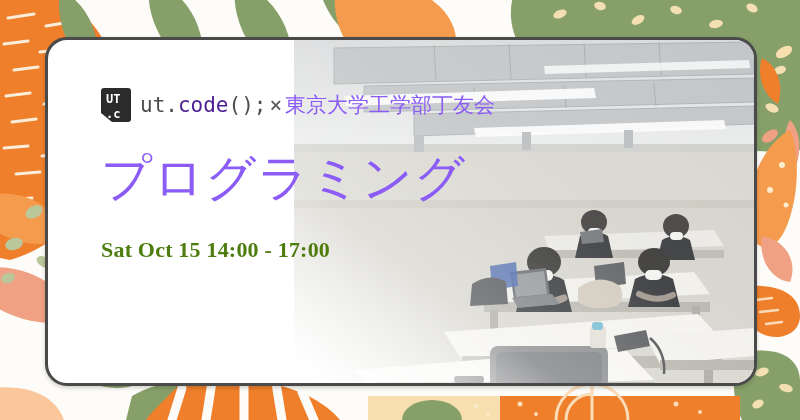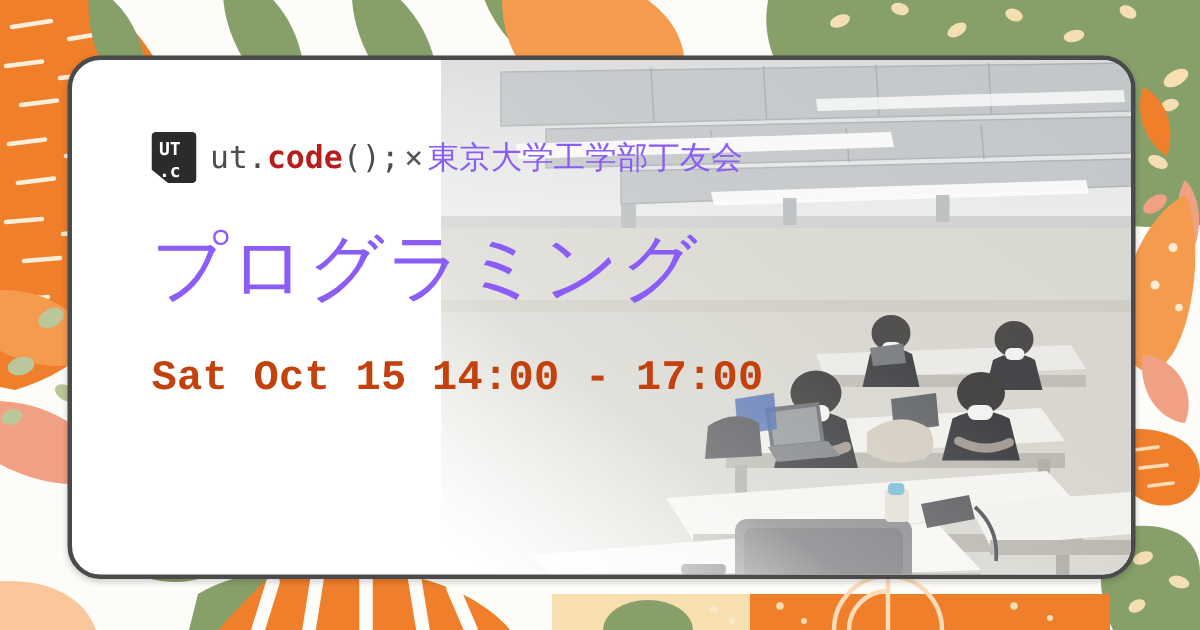--- a/index.html
+++ b/index.html
@@ -76,21 +76,21 @@
   .logo-mark svg { display: block; }
 
   .brand-text {
     font-family: "DejaVu Sans Mono", "Liberation Mono", monospace;
     font-size: 21px;
     letter-spacing: 0px;
     color: #4d4d4d;
     white-space: nowrap;
     line-height: 1;
   }
-  .brand-text .green { color: #b91c1c; font-weight: bold; }
+  .brand-text .green { color: #4c1d95; }
   .brand-text .cross { color: #555; padding: 0 3px; }
   .brand-jp {
     font-family: "DejaVu Sans", "Liberation Sans", sans-serif;
     font-size: 21px;
     color: #8b5cf6;
   }
 
   .headline {
     margin-top: 26px;
     font-family: "DejaVu Sans", "Liberation Sans", sans-serif;
@@ -98,24 +98,24 @@
     font-size: 50px;
     line-height: 1.22;
     color: #8b5cf6;
     letter-spacing: 1px;
     max-width: 430px;
   }
   .headline .l2 { display: block; }
 
   .datetime {
     margin-top: 28px;
-    font-family: Liberation Mono, monospace;
+    font-family: Liberation Serif, serif;
     font-weight: bold;
-    font-size: 28px;
-    color: #c2410c;
+    font-size: 22px;
+    color: #4d7c0f;
     letter-spacing: 0.2px;
   }
 </style>
 </head>
 <body>
 
 <div id="poster">
 
   <svg id="bg" viewBox="0 0 800 420" preserveAspectRatio="none">
     <rect x="0" y="0" width="800" height="420" fill="#fdfcf8"></rect>

